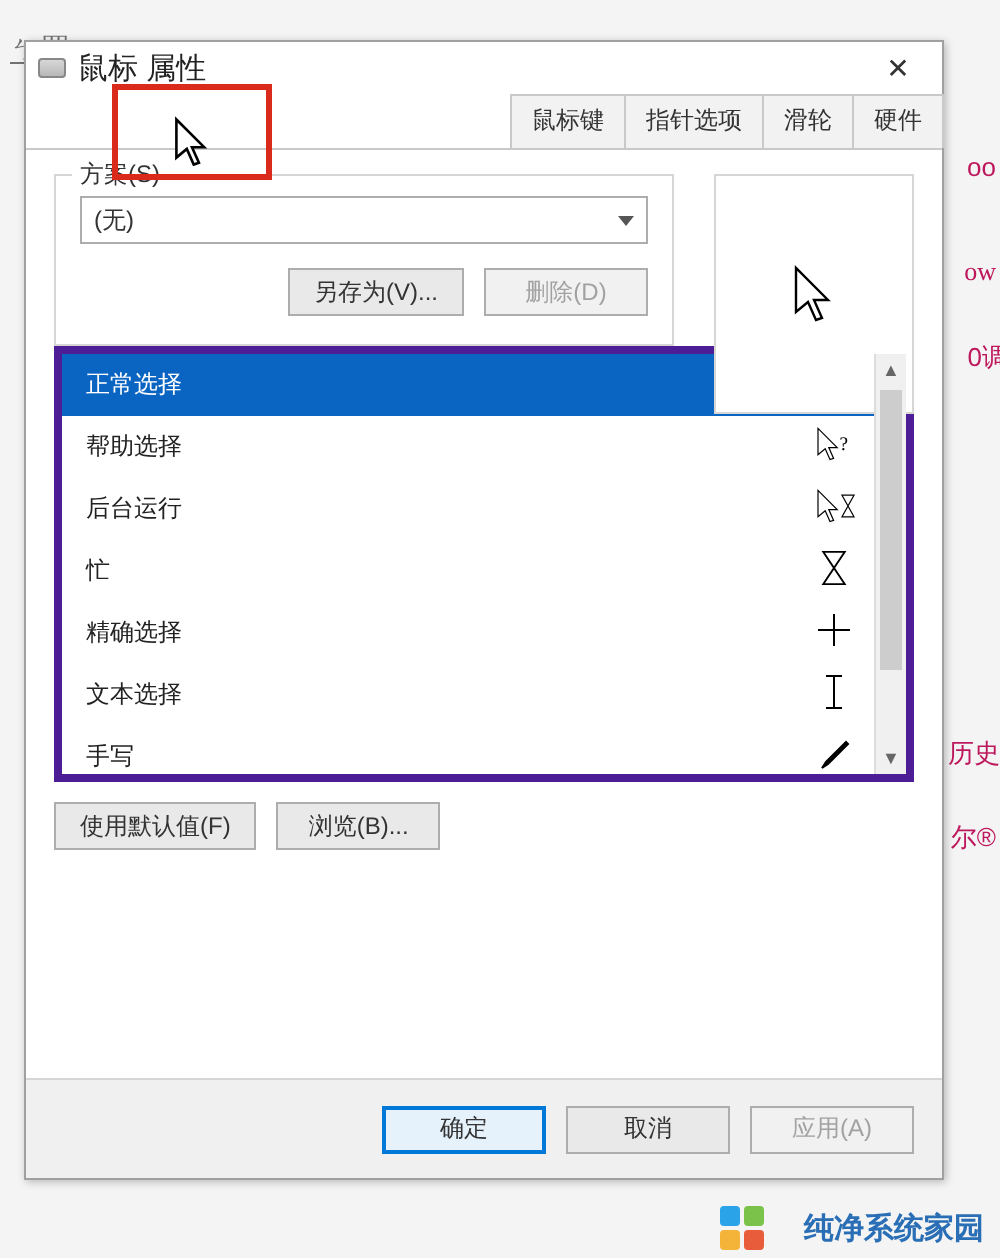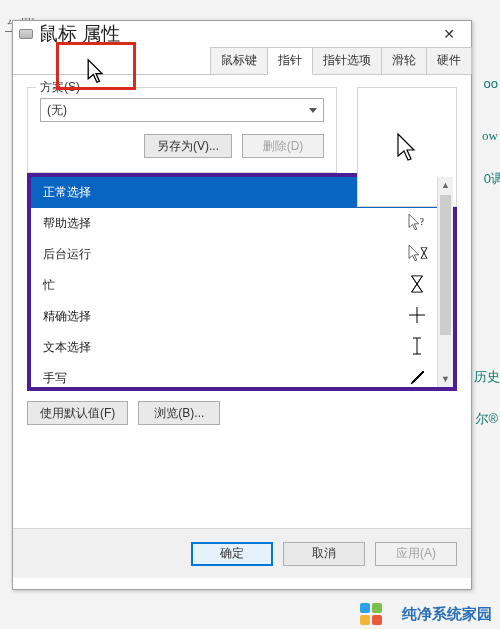--- a/index.html
+++ b/index.html
@@ -6,21 +6,21 @@
   body {
     margin: 0;
     width: 500px;
     height: 629px;
     font-family: "Microsoft YaHei", "Segoe UI", sans-serif;
     font-size: 12px;
     background: #f4f4f4;
     position: relative;
     overflow: hidden;
   }
-  .bg-hint { position:absolute; color:#0f766e; font-size:13px; }
+  .bg-hint { position:absolute; color:#be185d; font-size:13px; }
   .bg-hint.top { top:16px; left:5px; color:#737373; font-size:15px;text-decoration:underline; }
 
   .dialog {
     position: absolute;
     left: 12px; top: 20px;
     width: 460px; height: 570px;
     background: #ffffff;
     border: 1px solid #a0a0a0;
     box-shadow: 1px 1px 4px rgba(0,0,0,.25);
   }
@@ -28,21 +28,21 @@
     height: 26px;
     display: flex; align-items: center;
     padding: 0 6px;
   }
   .titlebar .icon {
     width: 14px; height: 10px;
     background: linear-gradient(#d7d7d7,#b8b8b8);
     border: 1px solid #888; border-radius: 2px;
     margin-right: 6px;
   }
-  .titlebar .title { flex:1; color:#222; font-size:19px; }
+  .titlebar .title { flex:1; color:#222; font-size:15px; }
   .titlebar .close {
     width: 32px; height: 22px;
     display:flex; align-items:center; justify-content:center;
     font-size:14px; color:#333;
   }
 
   .tabs {
     position: relative;
     height: 28px;
     border-bottom: 1px solid #c9c9c9;
@@ -155,21 +155,21 @@
   }
 
   .bottom-row {
     margin-top:10px;
     display:flex; align-items:center; justify-content:space-between;
   }
   .check { display:flex; align-items:center; gap:5px; }
   .check .box { width:13px; height:13px; border:1px solid #666; background:#fff; }
 
   .dlg-buttons {
-    position:absolute; left:0; right:0; bottom:11px;
+    position:absolute; left:0; right:0; bottom:0;
     height:50px;
     background:#f0f0f0;
     border-top:1px solid #d6d6d6;
     display:flex; align-items:center; justify-content:flex-end;
     gap:10px; padding:0 14px;
   }
 
   .watermark {
     position:absolute; left:0; right:0;
     text-align:center;
@@ -206,21 +206,20 @@
   <div class="titlebar">
     <div class="icon"></div>
     <div class="title">鼠标 属性</div>
     <div class="close">
       <span>✕</span>
     </div>
   </div>
 
   <div class="tabs">
     <div class="tab">鼠标键</div>
-    <div class="tab active">指针</div>
     <div class="tab">指针选项</div>
     <div class="tab">滑轮</div>
     <div class="tab">硬件</div>
   </div>
 
   <div class="pane">
 
     <div class="group" style="width:310px;">
       <span class="legend">方案(S)</span>
       <div class="row">

